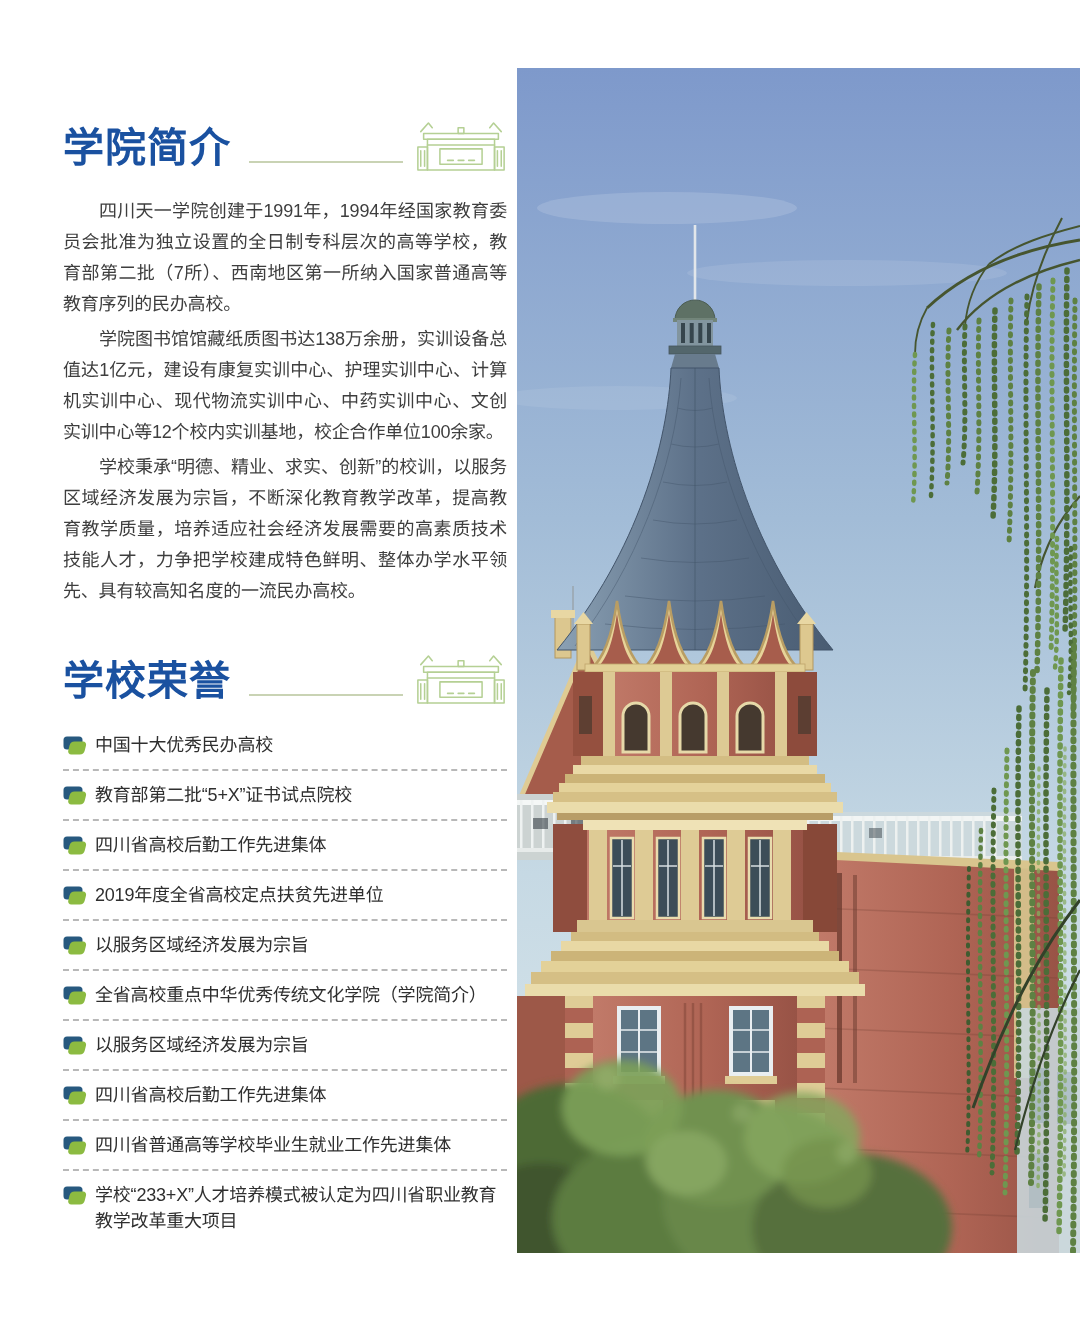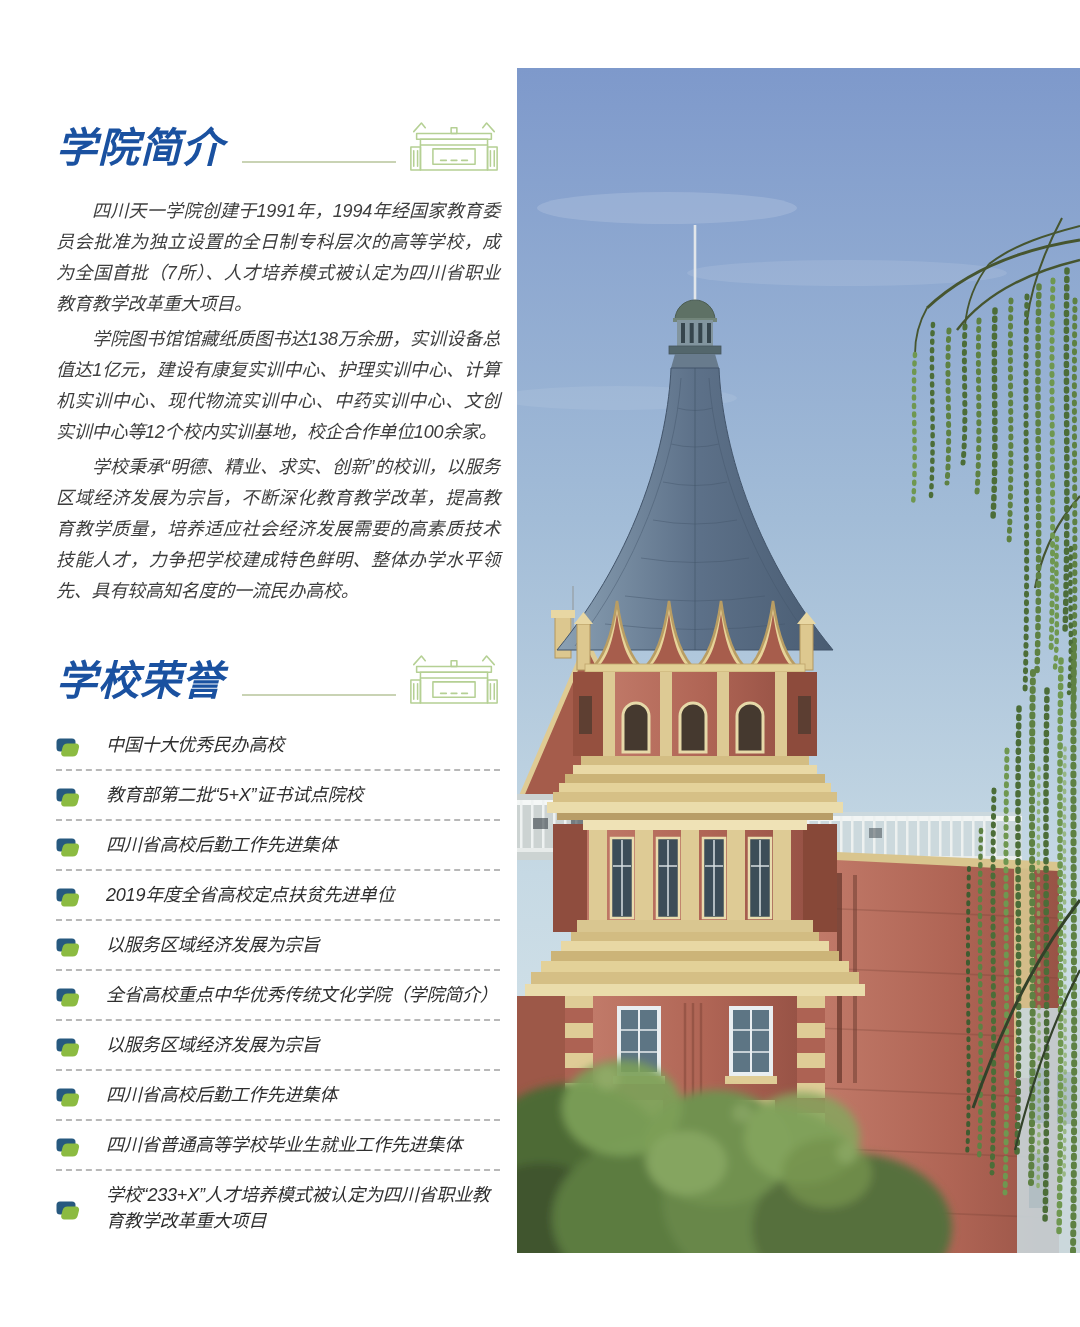--- a/index.html
+++ b/index.html
@@ -10,39 +10,39 @@
     --gate-icon-green:#b5d094;
     --divider-gray:#b8b8b8;
     --body-text:#3e3e3e;
   }
   *{box-sizing:border-box;}
   html,body{margin:0;padding:0;background:#f4f4f4;}
   .page{
     position:relative;width:1080px;height:1327px;background:#ffffff;
     font-family:"Liberation Sans","DejaVu Sans",sans-serif;overflow:hidden;
   }
-  .left-col{position:absolute;left:56px;top:116px;width:444px;font-style:italic;}
+  .left-col{position:absolute;left:63px;top:116px;width:444px;}
   .sec-head{display:flex;align-items:flex-end;height:56px;}
   .sec-head h1{
     margin:0;font-size:41px;line-height:1.15;font-weight:bold;
     color:var(--title-blue);letter-spacing:1px;white-space:nowrap;
   }
   .rule{flex:1;height:2px;background:var(--rule-green);margin:0 12px 9px 18px;}
   .gate-wrap{flex:0 0 auto;margin-bottom:0;}
   .gate-icon{display:block;}
   .gate-icon *{stroke:var(--gate-icon-green);fill:none;stroke-width:1.6;stroke-linecap:round;stroke-linejoin:round;}
   .intro-text{margin-top:24px;}
   .intro-text p{
     margin:0 0 4px 0;font-size:18px;line-height:31px;color:var(--body-text);
     text-indent:2em;text-align:justify;letter-spacing:-0.2px;
   }
   .honors-head{margin-top:42px;}
   ul.honors{list-style:none;margin:16px 0 0 0;padding:0;}
   ul.honors li{
-    display:flex;align-items:center;gap:24px;padding:11px 0;
+    display:flex;align-items:flex-start;gap:6px;padding:11px 0;
     border-bottom:2px dashed var(--divider-gray);
   }
   ul.honors li:last-child{border-bottom:none;}
   .hicon{flex:0 0 auto;margin-top:4px;line-height:0;}
   .htext{font-size:18px;line-height:26px;color:#2f2f2f;letter-spacing:-0.2px;}
   .photo{
     position:absolute;left:517px;top:68px;width:563px;height:1185px;overflow:hidden;
   }
   .photo svg{display:block;width:100%;height:100%;}
 </style>
@@ -72,21 +72,21 @@
           <line x1="86" y1="32" x2="86" y2="48"></line>
             <line x1="90" y1="32" x2="90" y2="48"></line>
           <line x1="34" y1="42" x2="40" y2="42"></line>
             <line x1="45" y1="42" x2="51" y2="42"></line>
             <line x1="56" y1="42" x2="62" y2="42"></line>
         </svg>
       </span>
     </header>
 
     <div class="intro-text">
-      <p>四川天一学院创建于1991年，1994年经国家教育委员会批准为独立设置的全日制专科层次的高等学校，成为全国首批（7所）、人才培养模式被认定为四川省职业教育教学改革重大项目。</p>
+      <p>四川天一学院创建于1991年，1994年经国家教育委员会批准为独立设置的全日制专科层次的高等学校，教育部第二批（7所）、西南地区第一所纳入国家普通高等教育序列的民办高校。</p>
       <p>学院图书馆馆藏纸质图书达138万余册，实训设备总值达1亿元，建设有康复实训中心、护理实训中心、计算机实训中心、现代物流实训中心、中药实训中心、文创实训中心等12个校内实训基地，校企合作单位100余家。</p>
       <p>学校秉承“明德、精业、求实、创新”的校训，以服务区域经济发展为宗旨，不断深化教育教学改革，提高教育教学质量，培养适应社会经济发展需要的高素质技术技能人才，力争把学校建成特色鲜明、整体办学水平领先、具有较高知名度的一流民办高校。</p>
     </div>
 
     <header class="sec-head honors-head">
       <h1>学校荣誉</h1>
       <span class="rule"></span>
       <span class="gate-wrap">
         <svg class="gate-icon" width="92" height="52" viewBox="0 0 96 54">
           <path d="M6,12 L14,3 L18,8"></path>

